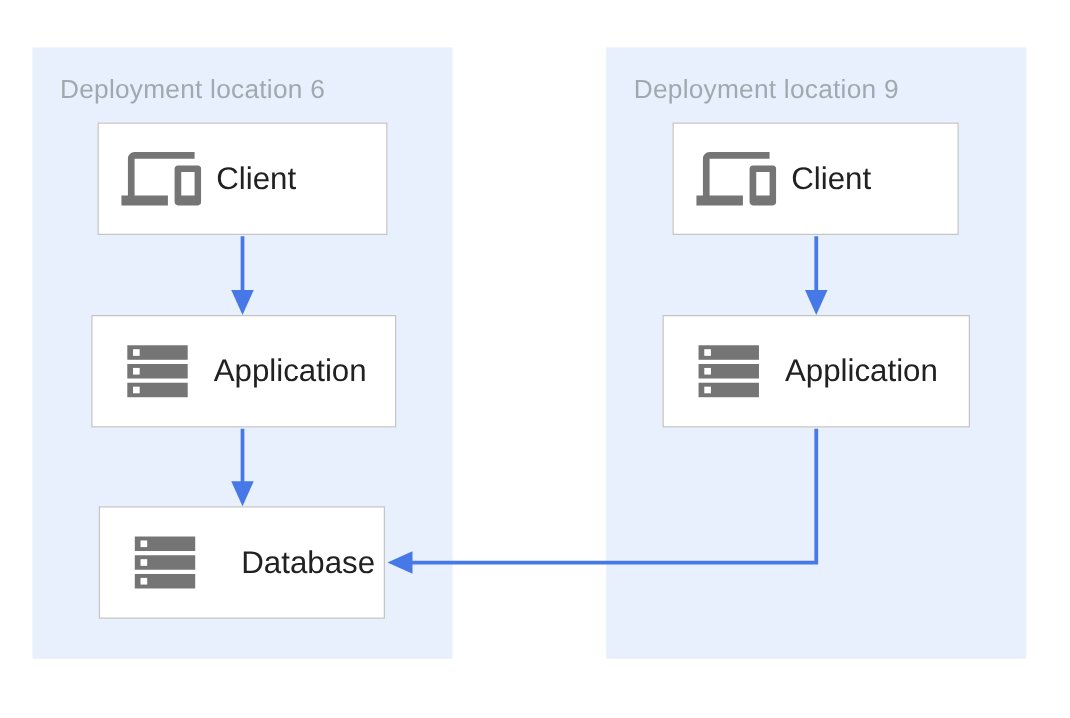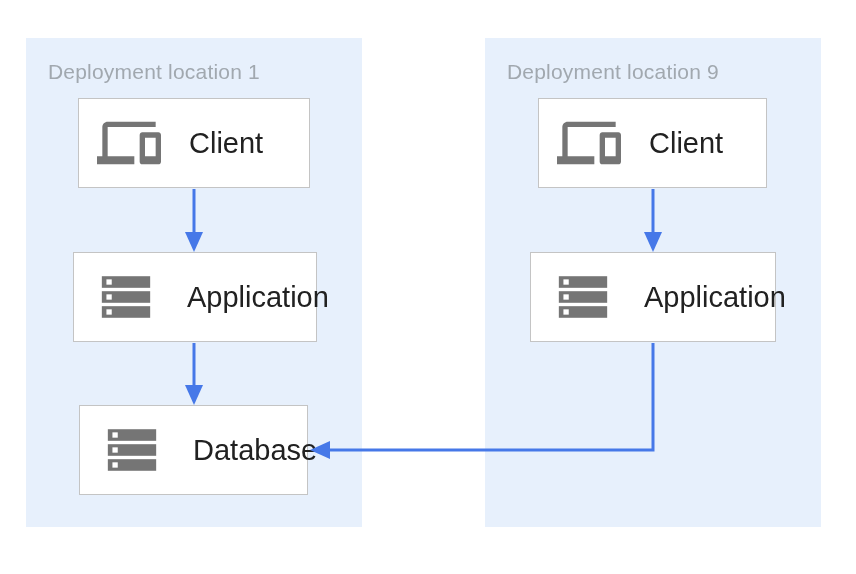--- a/index.html
+++ b/index.html
@@ -43,29 +43,28 @@
     display:flex;align-items:center;
     padding-left:18px;
   }
   .icon-slot{
     width:76px;flex:0 0 76px;
     display:flex;align-items:center;
   }
   .icon-slot svg{display:block;}
   .storage-offset{padding-left:3px;}
   .node-label{
-    font-size:29px;
+    font-size:25px;
     color:var(--label_text);
     white-space:nowrap;
-    margin-left:16px;
   }
   
   #node-client-1     {left:52px;top:60px; width:232px;height:90px;}
   #node-application-1{left:47px;top:214px;width:244px;height:90px;}
-  #node-database-1   {left:53px;top:367px;width:229px;height:90px;}
+  #node-database-1   {left:53px;top:367px;width:229px;height:90px;gap:16px;}
   #node-client-2     {left:53px;top:60px; width:229px;height:90px;}
   #node-application-2{left:45px;top:214px;width:246px;height:90px;}
 
   .connectors{
     position:absolute;left:0;top:0;
     width:856px;height:574px;
     pointer-events:none;
   }
   .arrow-line{
     stroke:var(--arrow);
@@ -78,21 +77,21 @@
   }
   .icon-fill{fill:var(--icon);}
   .icon-cutout{fill:var(--icon_cutout);}
 </style>
 </head>
 <body>
 
 <div class="page">
 
   <section class="panel" id="panel-1">
-    <div class="panel-title">Deployment location 1</div>
+    <div class="panel-title">Deployment location 6</div>
 
     <div class="node" id="node-client-1">
       <span class="icon-slot">
         <svg width="64" height="64" viewBox="0 0 24 24" aria-hidden="true">
           <path class="icon-fill" d="M4 6h18V4H4c-1.1 0-2 .9-2 2v11H0v3h14v-3H4V6zm19 2h-6c-.55 0-1 .45-1 1v10c0 .55.45 1 1 1h6c.55 0 1-.45 1-1V9c0-.55-.45-1-1-1zm-1 9h-4v-7h4v7z"></path>
         </svg>
       </span>
       <span class="node-label">Client</span>
     </div>
 

